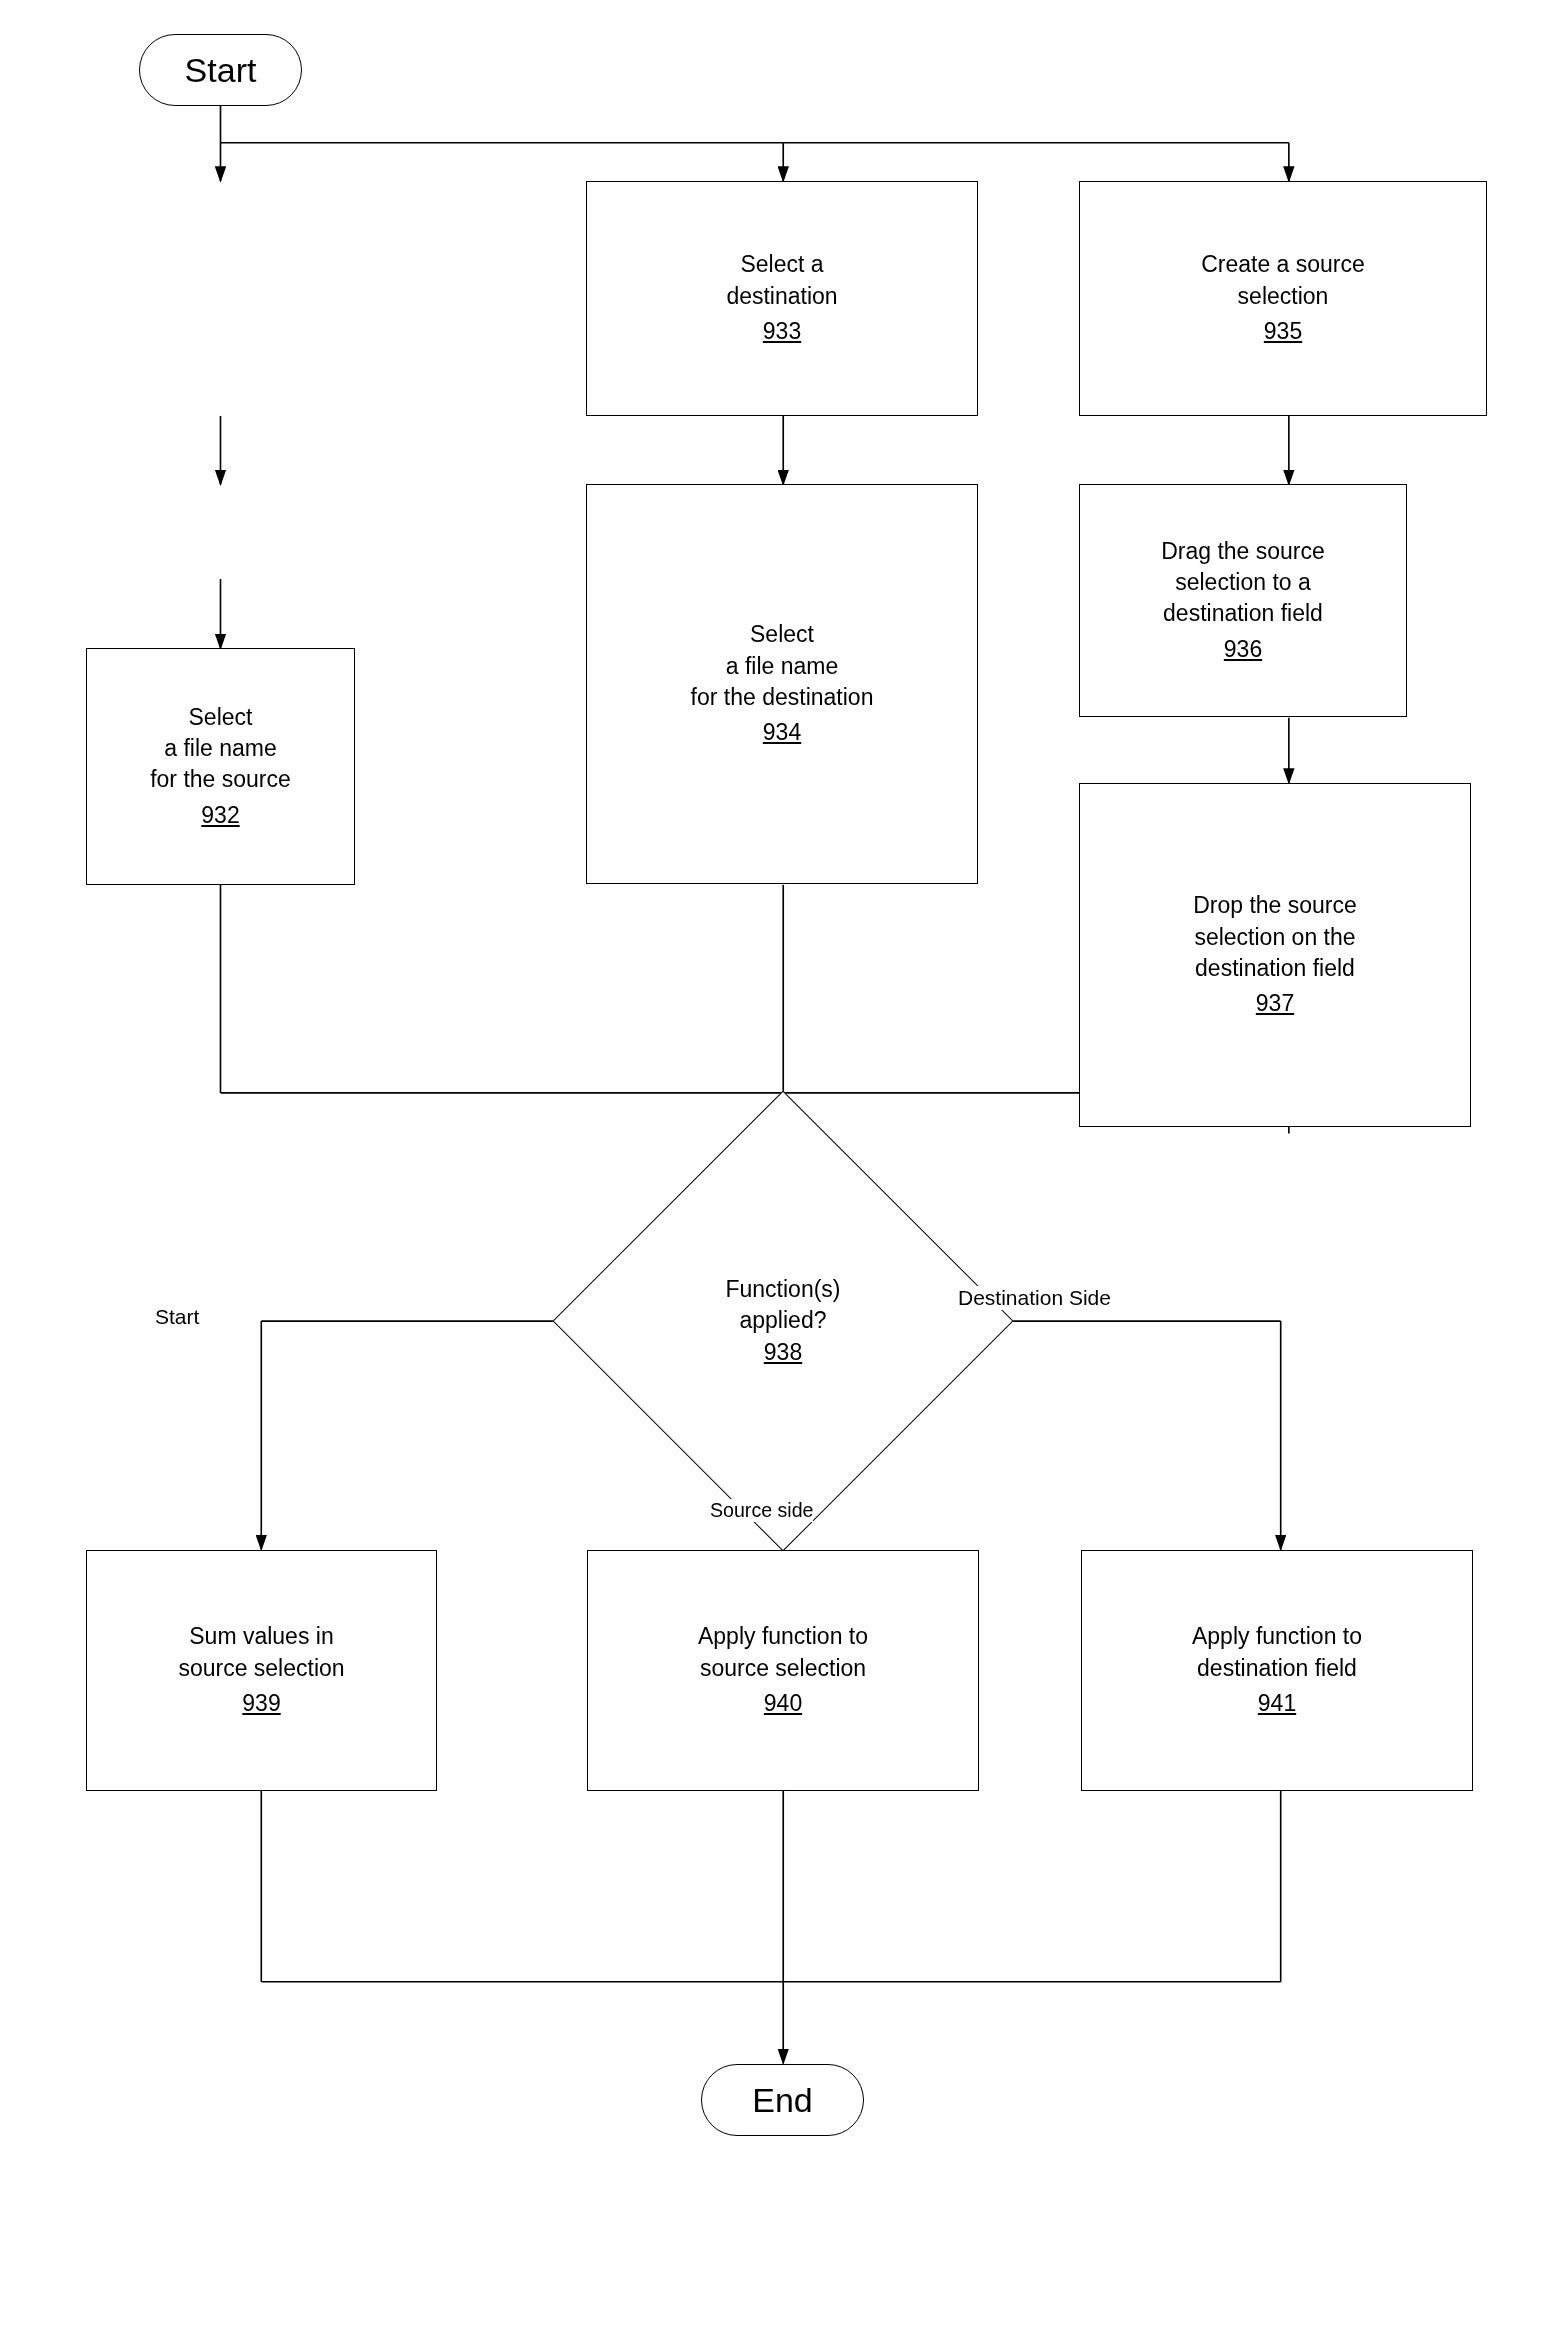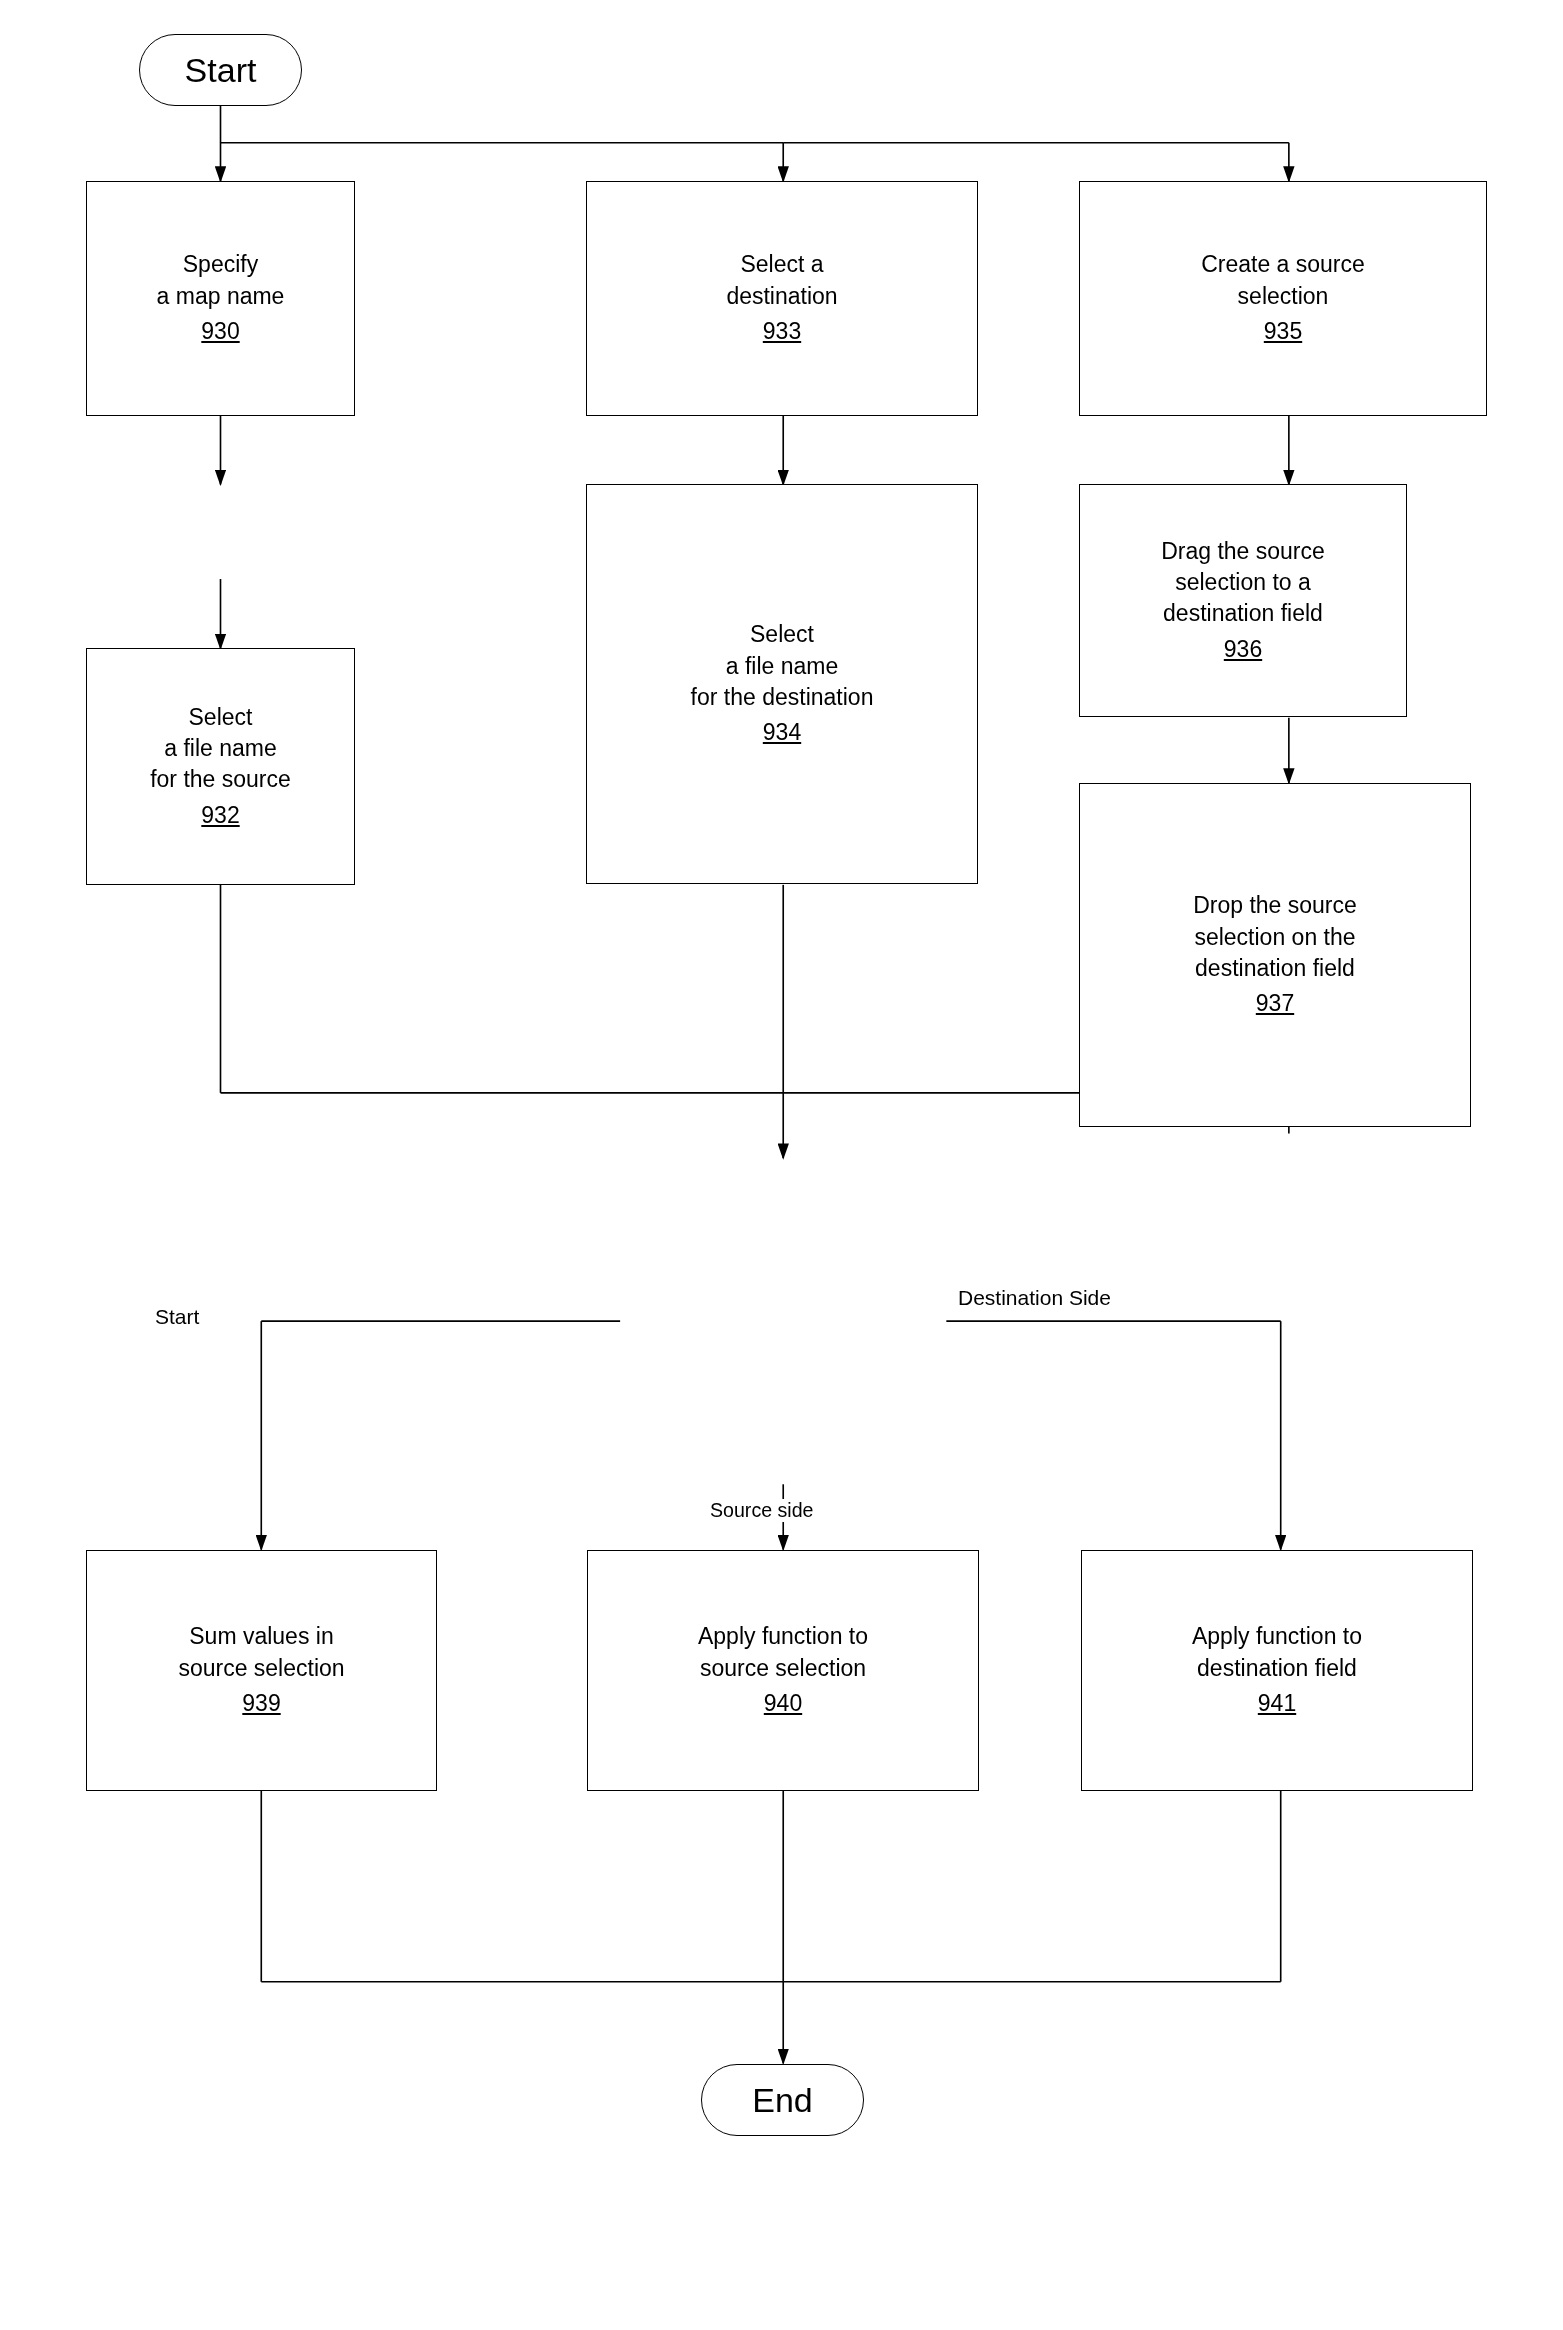--- a/index.html
+++ b/index.html
@@ -149,24 +149,20 @@
     <line x1="1570" y1="2430" x2="960" y2="2430" stroke="#000" stroke-width="2"></line>
 
     <line x1="960" y1="2430" x2="960" y2="2530" stroke="#000" stroke-width="2" marker-end="url(#arrow)"></line>
 
   </svg>
 
   <div class="fc-rounded" style="left:139px; top:34px; width:163px; height:72px;">
     <span>Start</span>
   </div>
 
-  <div class="fc-box" style="left:86px; top:181px; width:269px; height:235px; flex-direction:column; gap:4.9px;">
-    <span>Specify<br>a map name</span>
-    <span class="ref">930</span>
-  </div>
 
 
   <div class="fc-box" style="left:86px; top:648px; width:269px; height:237px; flex-direction:column; gap:4.9px;">
     <span>Select<br>a file name<br>for the source</span>
     <span class="ref">932</span>
   </div>
 
   <div class="fc-box" style="left:586px; top:181px; width:392px; height:235px; flex-direction:column; gap:4.9px;">
     <span>Select a<br>destination</span>
     <span class="ref">933</span>
@@ -185,20 +181,29 @@
   <div class="fc-box" style="left:1079px; top:484px; width:328px; height:233px; flex-direction:column; gap:4.9px;">
     <span>Drag the source<br>selection to a<br>destination field</span>
     <span class="ref">936</span>
   </div>
 
   <div class="fc-box" style="left:1079px; top:783px; width:392px; height:344px; flex-direction:column; gap:4.9px;">
     <span>Drop the source<br>selection on the<br>destination field</span>
     <span class="ref">937</span>
   </div>
 
+  <div class="fc-diamond-wrap" style="left:620px; top:1158px; width:326px; height:326px;">
+    <div class="fc-diamond"></div>
+    <div class="fc-diamond-text">
+      <div style="text-align:center;">
+        <span>Function(s)<br>applied?</span><br>
+        <span class="ref" style="text-decoration:underline;">938</span>
+      </div>
+    </div>
+  </div>
 
   <div class="fc-box" style="left:86px; top:1550px; width:351px; height:241px; flex-direction:column; gap:4.9px;">
     <span>Sum values in<br>source selection</span>
     <span class="ref">939</span>
   </div>
 
   <div class="fc-box" style="left:587px; top:1550px; width:392px; height:241px; flex-direction:column; gap:4.9px;">
     <span>Apply function to<br>source selection</span>
     <span class="ref">940</span>
   </div>

